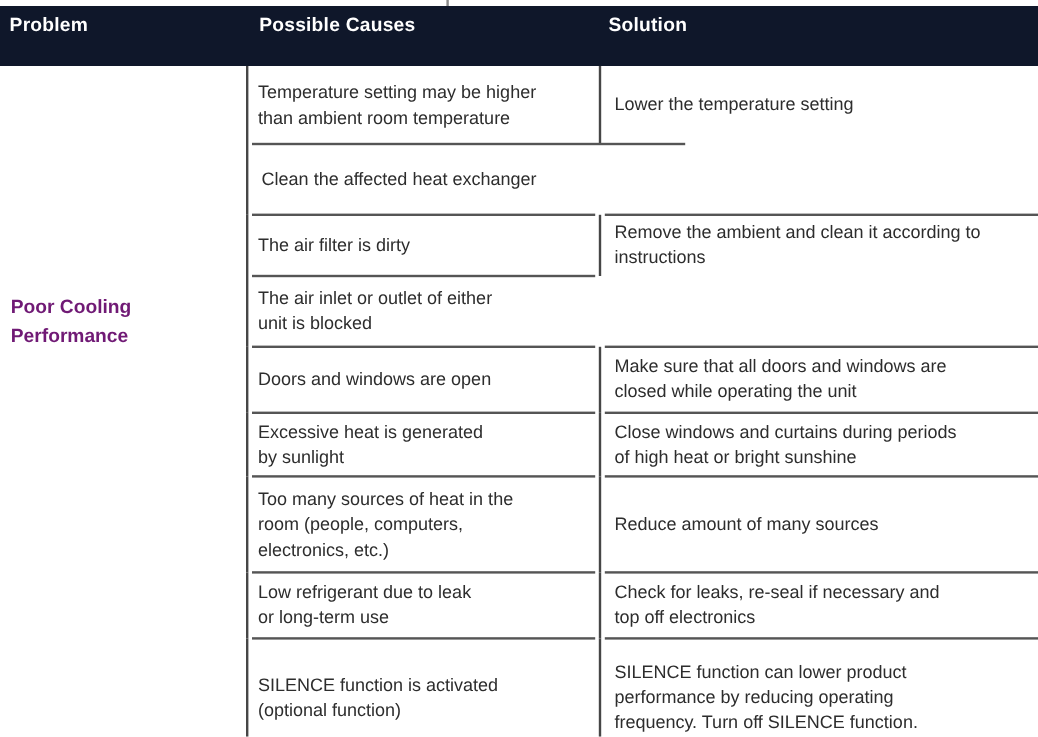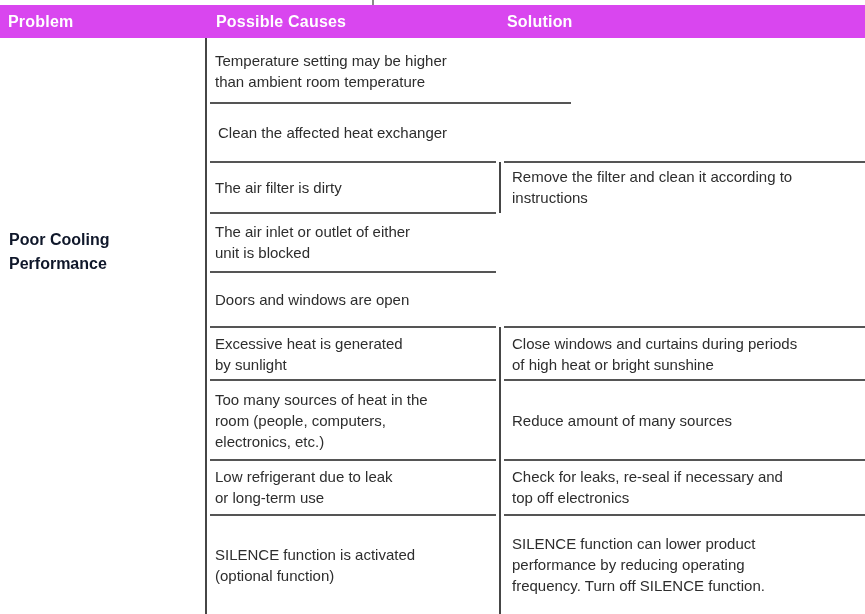--- a/index.html
+++ b/index.html
@@ -21,22 +21,22 @@
   .top-stub {
     position: absolute;
     left: 372px;
     top: 0;
     width: 2px;
     height: 5px;
     background: #8a8a8a;
   }
   .header-bar {
     position: relative;
-    height: 33px;
-    background: #d946ef;
+    height: 50px;
+    background: #0f172a;
   }
   .hdr {
     position: absolute;
     top: 0;
     color: #ffffff;
     font-weight: bold;
     font-size: 16px;
     line-height: 33px;
     letter-spacing: 0.2px;
     white-space: nowrap;
@@ -54,21 +54,21 @@
     flex: 0 0 205px;
   }
   .problem-label {
     position: absolute;
     top: 190px;
     left: 9px;
     font-weight: bold;
     font-size: 16px;
     line-height: 24px;
     white-space: pre-line;
-    color: #0f172a;
+    color: #701a75;
   }
   .rows {
     display: flex;
     flex-direction: column;
     width: 660px;
     flex: 0 0 660px;
   }
   .row { display: flex; }
   .cell {
     position: relative;
@@ -125,39 +125,42 @@
     <div class="col-problem">
       <div class="problem-label">Poor Cooling
 Performance</div>
     </div>
 
     <div class="rows">
 
       <div class="row" style="height:66px">
         <div class="cell cause">Temperature setting may be higher
 than ambient room temperature</div>
+        <div class="cell solution">Lower the temperature setting</div>
       </div>
 
       <div class="row" style="height:59px">
         <div class="cell solution">Clean the affected heat exchanger</div>
       </div>
 
       <div class="row" style="height:52px">
         <div class="cell cause">The air filter is dirty</div>
-        <div class="cell solution">Remove the filter and clean it according to
+        <div class="cell solution">Remove the ambient and clean it according to
 instructions</div>
       </div>
 
       <div class="row" style="height:59px">
         <div class="cell cause">The air inlet or outlet of either
 unit is blocked</div>
       </div>
 
       <div class="row" style="height:56px">
         <div class="cell cause">Doors and windows are open</div>
+        <div class="cell solution">Make sure that all doors and windows are
+closed while operating the unit</div>
       </div>
 
       <div class="row" style="height:54px">
         <div class="cell cause">Excessive heat is generated
 by sunlight</div>
         <div class="cell solution">Close windows and curtains during periods
 of high heat or bright sunshine</div>
       </div>
 
       <div class="row" style="height:80px">

